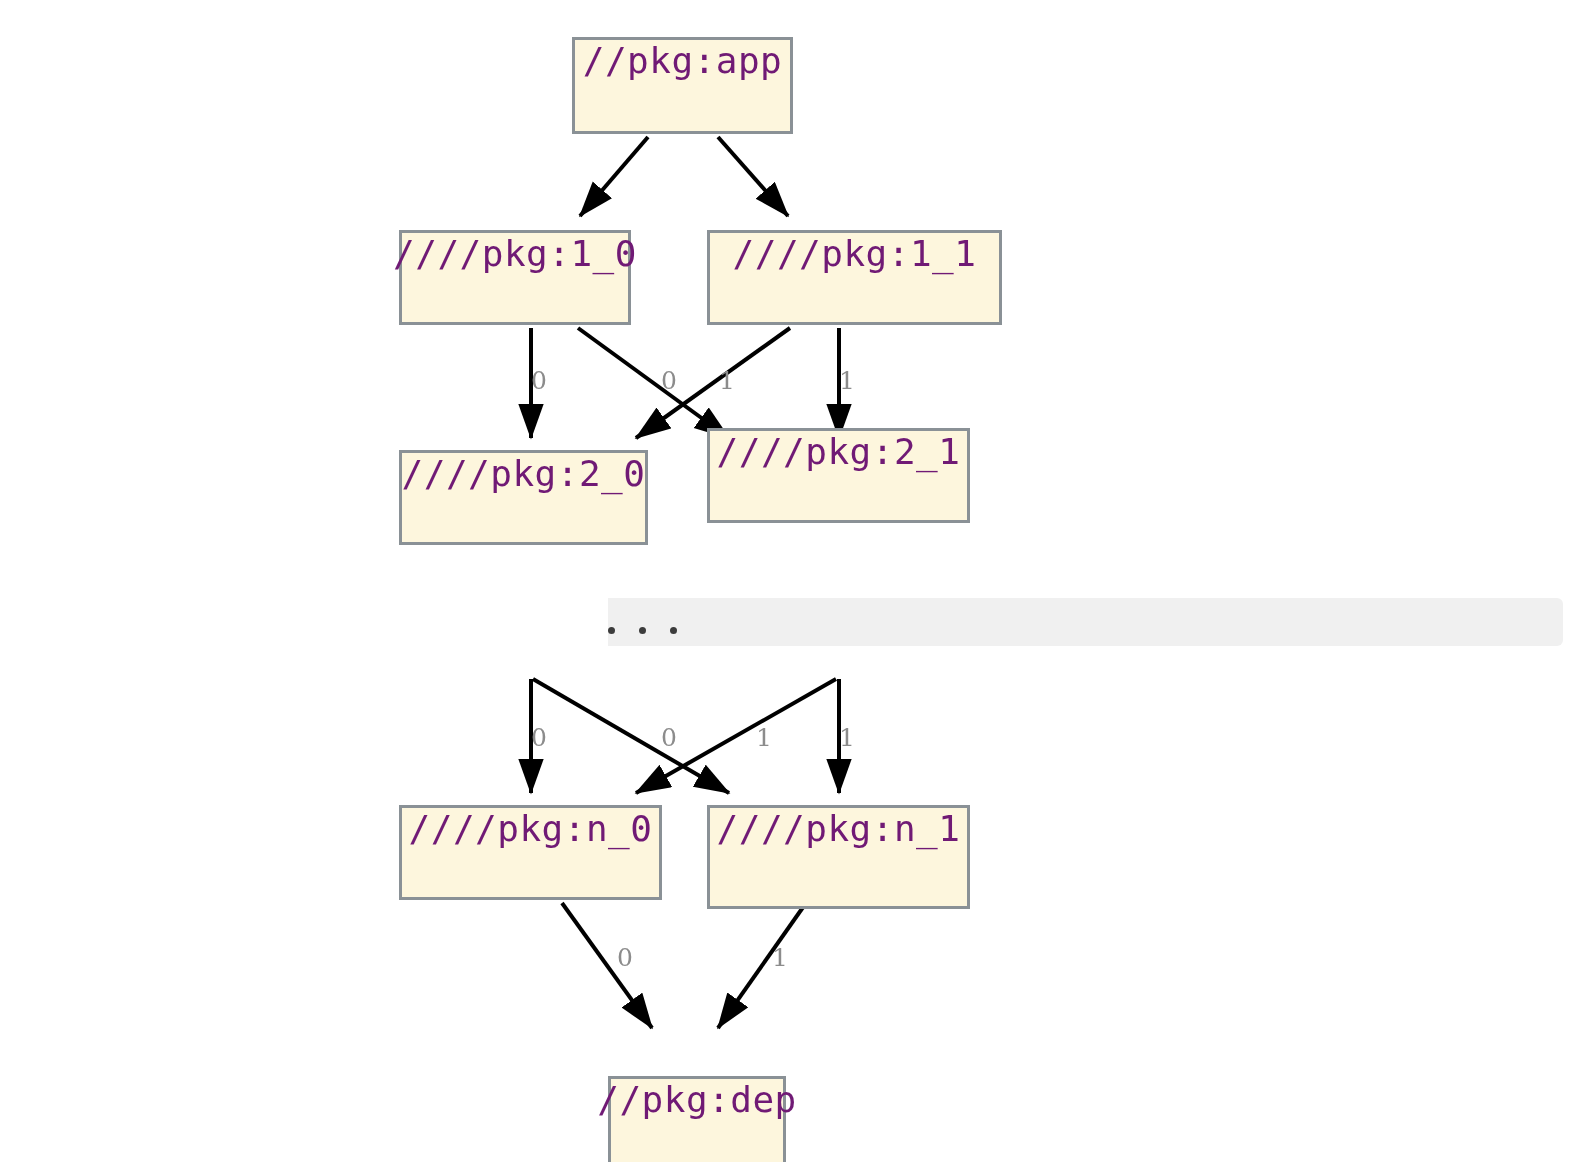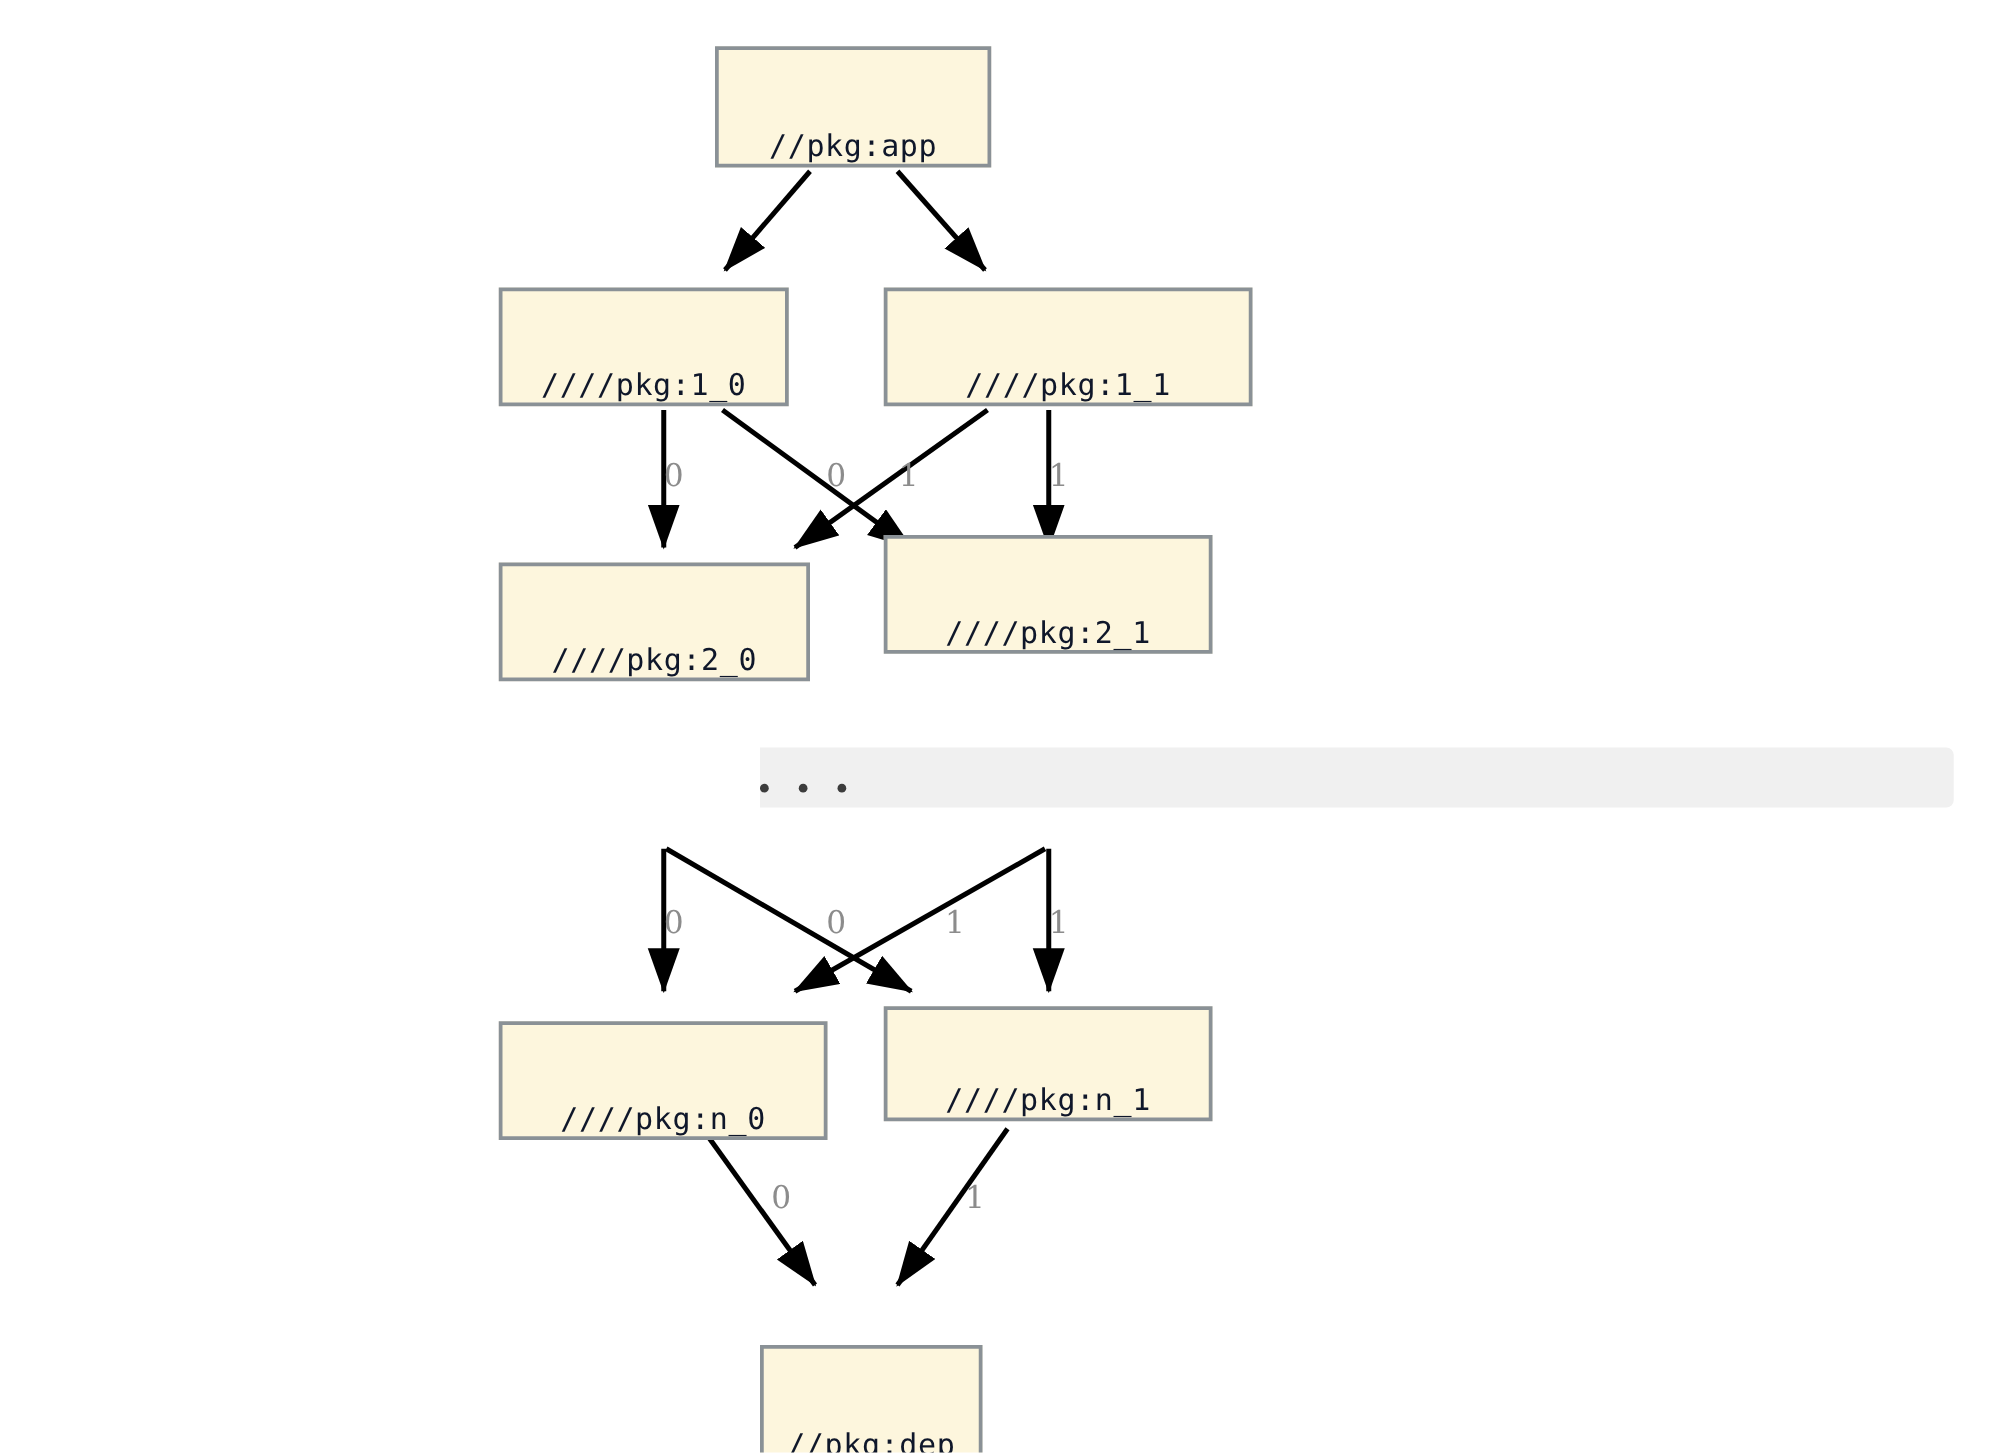--- a/index.html
+++ b/index.html
@@ -21,27 +21,27 @@
     left: 0;
     top: 0;
     width: 1592px;
     height: 1162px;
   }
 
   
   .node {
     position: absolute;
     display: flex;
-    align-items: flex-end;
+    align-items: flex-start;
     justify-content: center;
     background: #fdf6dd;
     border: 3px solid #8a9196;
-    color: #0f172a;
+    color: #701a75;
     font-family: "DejaVu Sans Mono", "Liberation Mono", monospace;
-    font-size: 24px;
+    font-size: 36px;
     letter-spacing: 0.5px;
     white-space: nowrap;
     z-index: 3;
   }
 
   
   .edge-label {
     position: absolute;
     color: #8c8c8c;
     font-family: "DejaVu Serif", "Liberation Serif", serif;
@@ -139,25 +139,25 @@
 </div>
 
 <div class="node" style="left:399px; top:450px; width:249px; height:95px;">
   <span>////pkg:2_0</span>
 </div>
 
 <div class="node" style="left:707px; top:428px; width:263px; height:95px;">
   <span>////pkg:2_1</span>
 </div>
 
-<div class="node" style="left:399px; top:805px; width:263px; height:95px;margin-top:12px;">
+<div class="node" style="left:399px; top:805px; width:263px; height:95px;">
   <span>////pkg:n_0</span>
 </div>
 
-<div class="node" style="left:707px; top:805px; width:263px; height:92px;">
+<div class="node" style="left:707px; top:805px; width:263px; height:104px;">
   <span>////pkg:n_1</span>
 </div>
 
 <div class="node" style="left:572px; top:1076px; width:178px; height:97px;margin-left:36px;">
   <span>//pkg:dep</span>
 </div>
 
 <div class="edge-label" style="left:531px; top:368px;">0</div>
 <div class="edge-label" style="left:661px; top:368px;">0</div>
 <div class="edge-label" style="left:719px; top:368px;">1</div>

